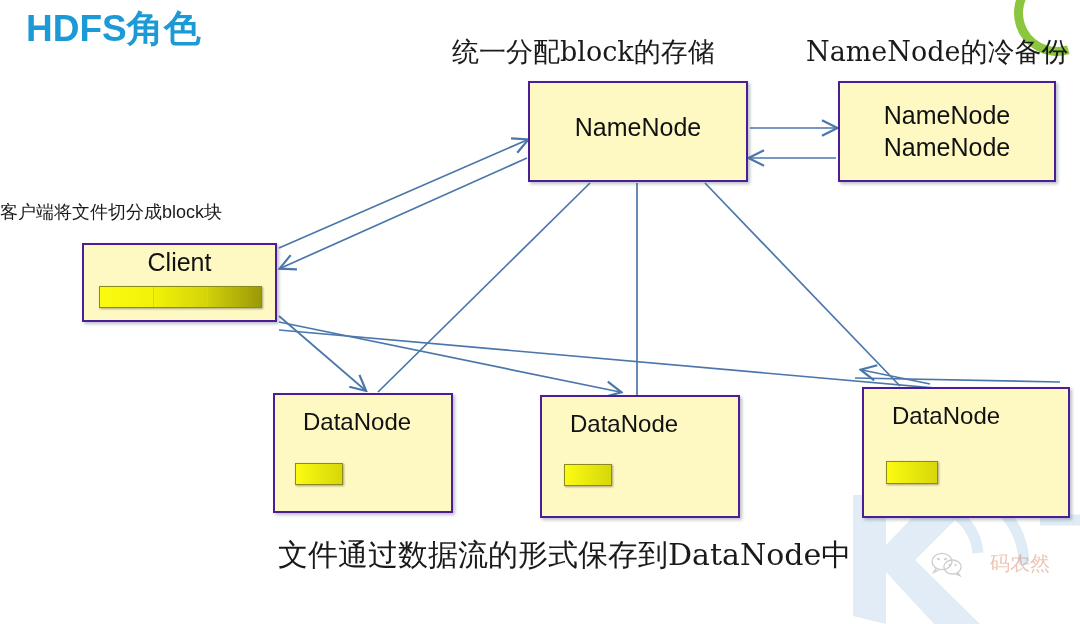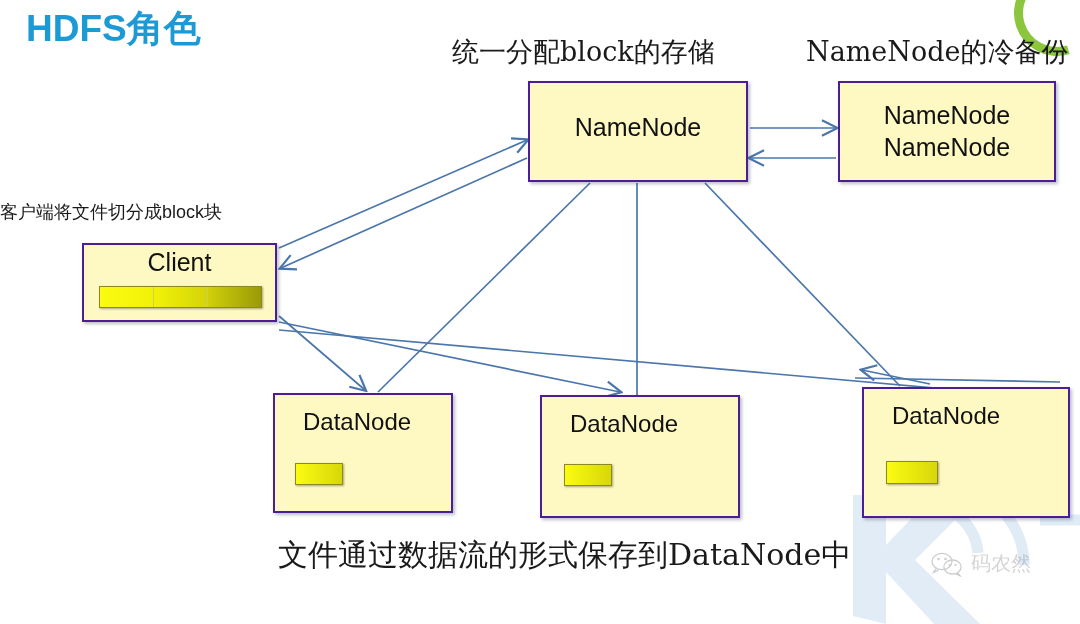--- a/index.html
+++ b/index.html
@@ -110,23 +110,24 @@
   
   #arrows { position: absolute; inset: 0; z-index: 3; }
 
   
   #wechat-badge {
     position: absolute; left: 930px; top: 550px;
     display: flex; align-items: center; gap: 7px;
     z-index: 7; opacity: 0.30;
   }
   #wechat-badge .wc-text {
-    font-size: 20px; color: #737373;
+    font-size: 20px; color: #c2410c;
     font-family: Liberation Serif, serif;
     white-space: nowrap;
+    margin-left: 19px;
   }
 </style>
 </head>
 <body>
 
 <div id="stage">
 
   <div class="wm-layer">
     <svg width="1080" height="624">
       <g fill="#dce9f5" opacity="0.85">

